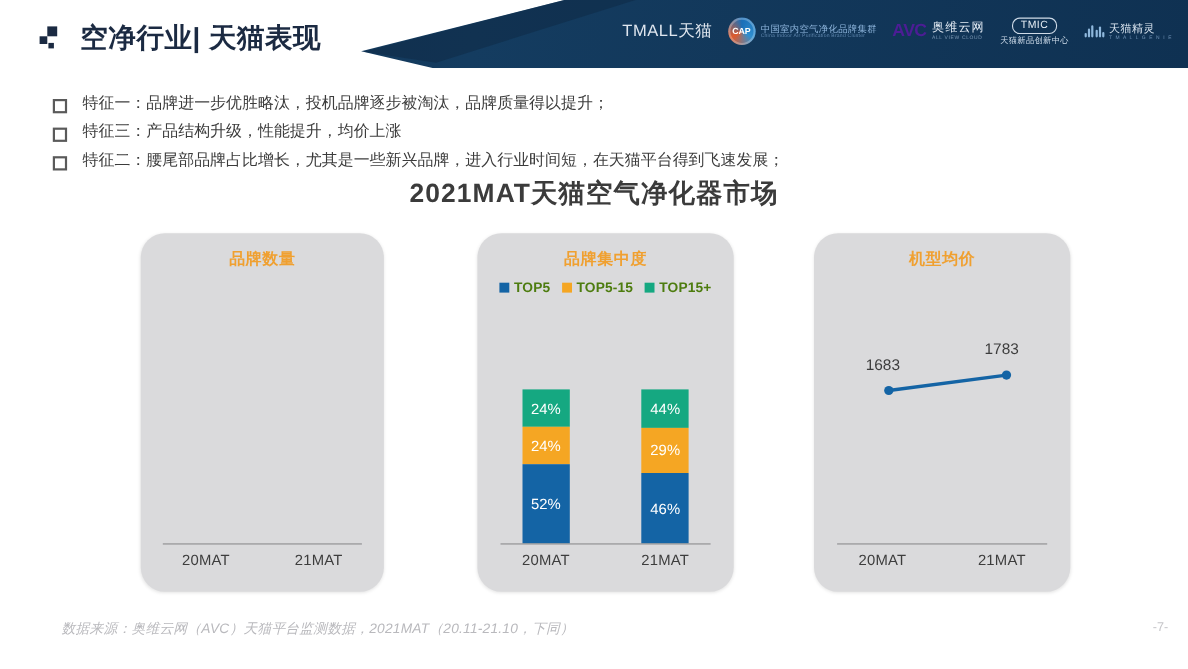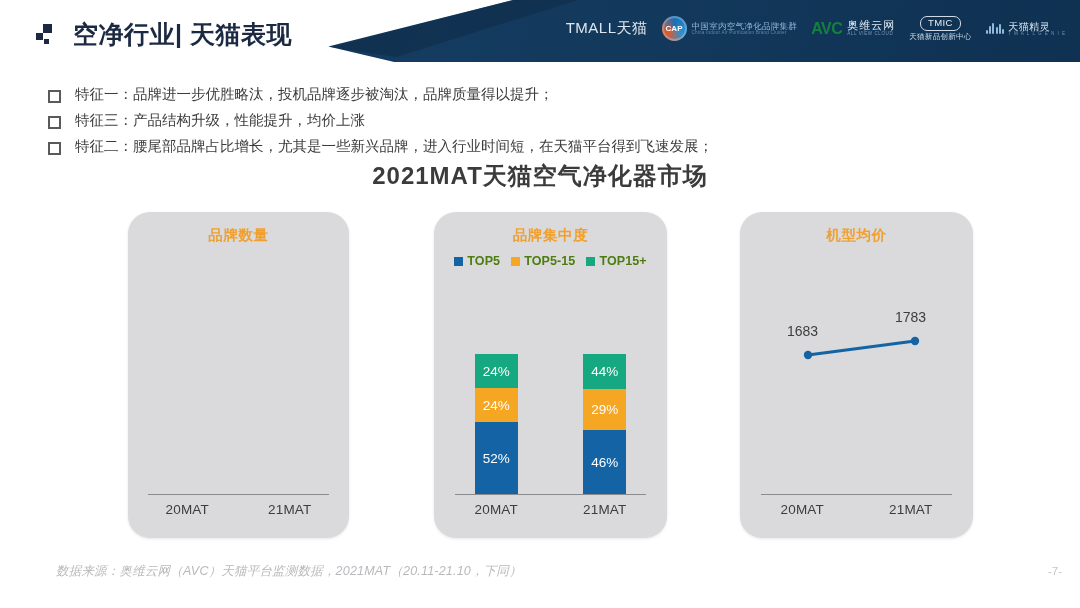--- a/index.html
+++ b/index.html
@@ -37,21 +37,21 @@
     width:25px;height:25px;border-radius:50%;
     background:conic-gradient(#1b6fb8,#2f8fd0,#e05a2b,#1b6fb8);
     display:flex;align-items:center;justify-content:center;
     box-shadow:inset 0 0 0 2px rgba(255,255,255,.25);
   }
   .cap-badge span{font-size:8px;font-weight:bold;color:#fff;}
   .cap-txt{display:flex;flex-direction:column;line-height:1.05;}
   .cap-cn{font-size:8.5px;color:#8fb6dd;letter-spacing:.3px;}
   .cap-en{font-size:4.6px;color:#5f86ad;letter-spacing:.2px;}
   .logo-avc{display:flex;align-items:center;gap:5px;}
-  .avc-mark{font-size:16px;font-weight:bold;color:#15803d;letter-spacing:-.5px;}
+  .avc-mark{font-size:16px;font-weight:bold;color:#4c1d95;letter-spacing:-.5px;}
   .avc-txt{display:flex;flex-direction:column;line-height:1.05;}
   .avc-cn{font-size:11px;color:#e4ecf5;letter-spacing:1px;}
   .avc-sub{font-size:4.5px;color:#7e9ab6;letter-spacing:.6px;}
   .logo-tmic{display:flex;flex-direction:column;align-items:center;line-height:1.1;}
   .tmic-mark{
     border:1.4px solid #cfdbe8;border-radius:7px;
     padding:1px 7px;font-size:9.5px;color:#e6eef6;letter-spacing:.4px;
     position:relative;
   }
   .tmic-cn{font-size:7.5px;color:#cddbe9;margin-top:2px;letter-spacing:.3px;}

